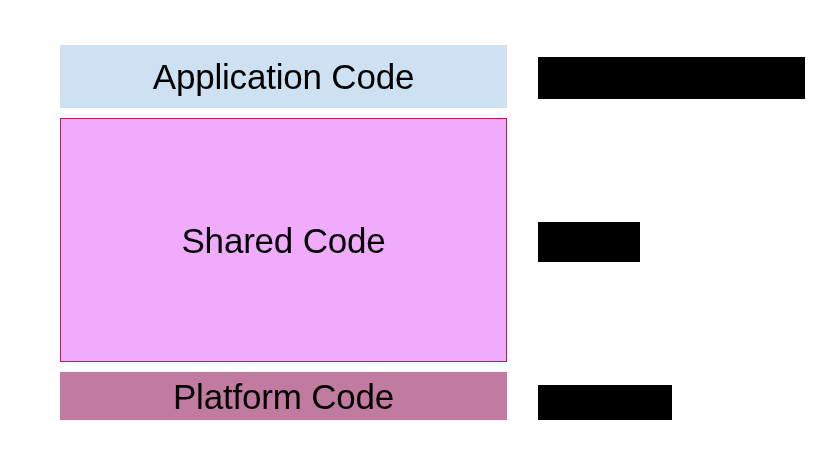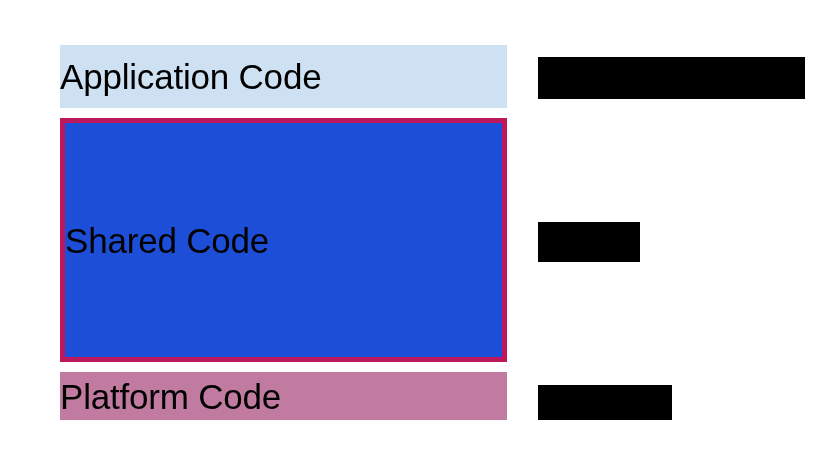--- a/index.html
+++ b/index.html
@@ -22,20 +22,21 @@
   }
 
   
   .layer-box {
     position: absolute;
     left: 60px;
     width: 447px;
     box-sizing: border-box;
     display: flex;
     align-items: center;
+    justify-content: center;
   }
 
   .layer-label {
     color: #000000;
     font-family: "Liberation Sans", sans-serif;
     font-weight: 400;
     font-size: 35px;
     line-height: 1;
     letter-spacing: -0.2px;
     white-space: nowrap;
@@ -43,22 +44,22 @@
 
   #layer-application {
     top: 45px;
     height: 63px;
     background: #cde1f2;
   }
 
   #layer-shared {
     top: 118px;
     height: 244px;
-    background: #1d4ed8;
-    border: 5px solid #be185d;
+    background: #f0abfc;
+    border: 1px solid #be185d;
   }
 
   #layer-platform {
     top: 372px;
     height: 48px;
     background: #c27ba0;
   }
 
   
   .redaction-bar {

